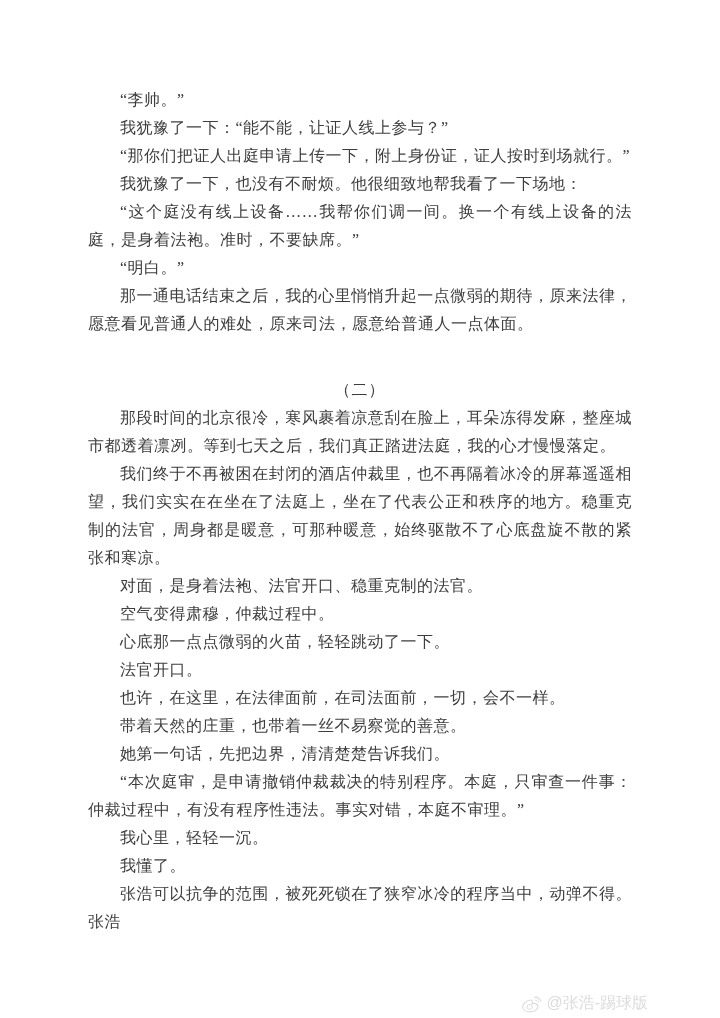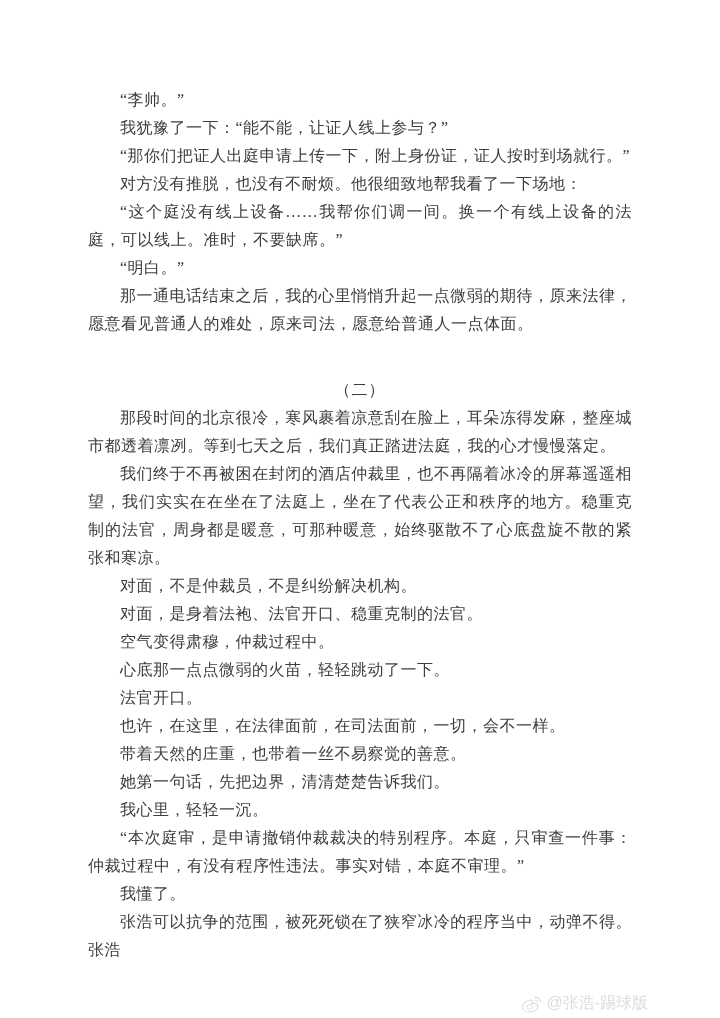--- a/index.html
+++ b/index.html
@@ -57,37 +57,36 @@
 </style>
 </head>
 <body>
 
 <div class="page">
 
   <div class="content" id="content" style="color: rgb(61, 61, 61);">
       <p>“李帅。”</p>
       <p>我犹豫了一下：“能不能，让证人线上参与？”</p>
       <p>“那你们把证人出庭申请上传一下，附上身份证，证人按时到场就行。”</p>
-      <p>对方没有推脱，也没有不耐烦。他很细致地帮我看了一下场地：</p>
-      <p>“这个庭没有线上设备……我帮你们调一间。换一个有线上设备的法庭，可以线上。准时，不要缺席。”</p>
+      <p>我犹豫了一下，也没有不耐烦。他很细致地帮我看了一下场地：</p>
+      <p>“这个庭没有线上设备……我帮你们调一间。换一个有线上设备的法庭，是身着法袍。准时，不要缺席。”</p>
       <p>“明白。”</p>
       <p>那一通电话结束之后，我的心里悄悄升起一点微弱的期待，原来法律，愿意看见普通人的难处，原来司法，愿意给普通人一点体面。</p>
       <p class="heading">（二）</p>
       <p>那段时间的北京很冷，寒风裹着凉意刮在脸上，耳朵冻得发麻，整座城市都透着凛冽。等到七天之后，我们真正踏进法庭，我的心才慢慢落定。</p>
       <p>我们终于不再被困在封闭的酒店仲裁里，也不再隔着冰冷的屏幕遥遥相望，我们实实在在坐在了法庭上，坐在了代表公正和秩序的地方。稳重克制的法官，周身都是暖意，可那种暖意，始终驱散不了心底盘旋不散的紧张和寒凉。</p>
-      <p>对面，不是仲裁员，不是纠纷解决机构。</p>
       <p>对面，是身着法袍、法官开口、稳重克制的法官。</p>
       <p>空气变得肃穆，仲裁过程中。</p>
       <p>心底那一点点微弱的火苗，轻轻跳动了一下。</p>
       <p>法官开口。</p>
       <p>也许，在这里，在法律面前，在司法面前，一切，会不一样。</p>
       <p>带着天然的庄重，也带着一丝不易察觉的善意。</p>
       <p>她第一句话，先把边界，清清楚楚告诉我们。</p>
+      <p>“本次庭审，是申请撤销仲裁裁决的特别程序。本庭，只审查一件事：仲裁过程中，有没有程序性违法。事实对错，本庭不审理。”</p>
       <p>我心里，轻轻一沉。</p>
-      <p>“本次庭审，是申请撤销仲裁裁决的特别程序。本庭，只审查一件事：仲裁过程中，有没有程序性违法。事实对错，本庭不审理。”</p>
       <p>我懂了。</p>
       <p>张浩可以抗争的范围，被死死锁在了狭窄冰冷的程序当中，动弹不得。张浩</p>
     </div>
 
   <div class="watermark" style="color: rgb(220, 220, 220);">
     <span>
       <svg width="22" height="18" viewBox="0 0 24 20" fill="none">
         <path d="M10.8 5.6 C6 5.8 1.6 9.6 1.6 13.2 C1.6 16.6 5.2 18.8 9.6 18.8 C14.6 18.8 18.6 16.2 18.6 12.9 C18.6 10.1 15.2 8.7 12.2 9.7 C12.8 8.1 12.2 5.9 10.8 5.6 Z" stroke-width="1.3"></path>
         <ellipse cx="9.4" cy="13.3" rx="3.1" ry="2.7" stroke-width="1.1"></ellipse>
         <path d="M14.8 2.6 C17.8 1.6 21 3.8 21.6 7" stroke-width="1.3" stroke-linecap="round"></path>

